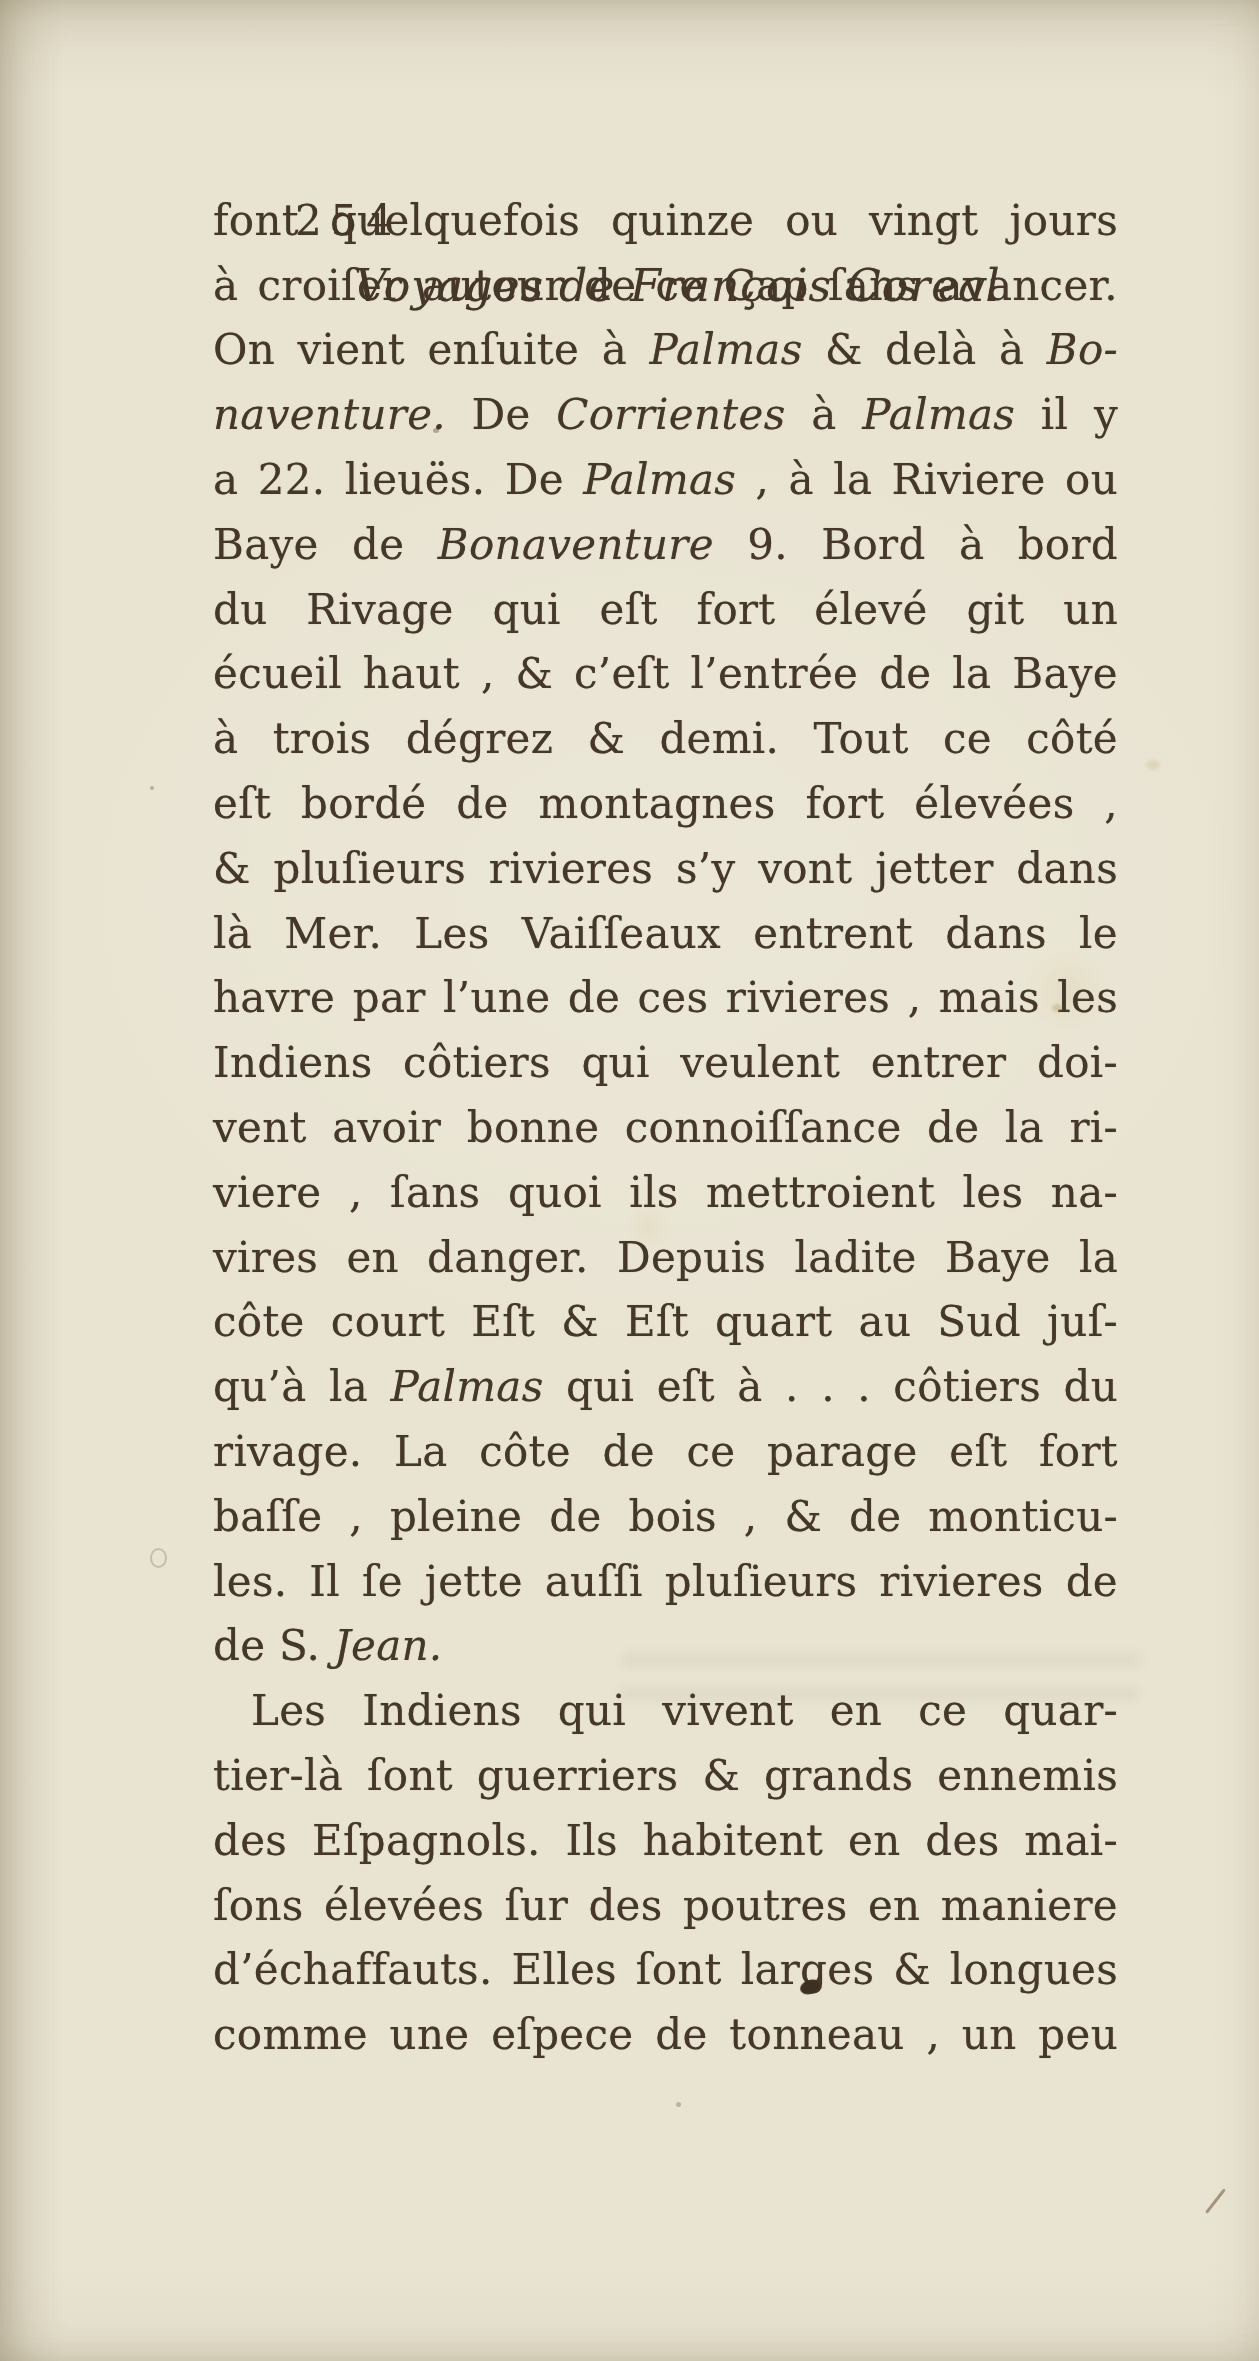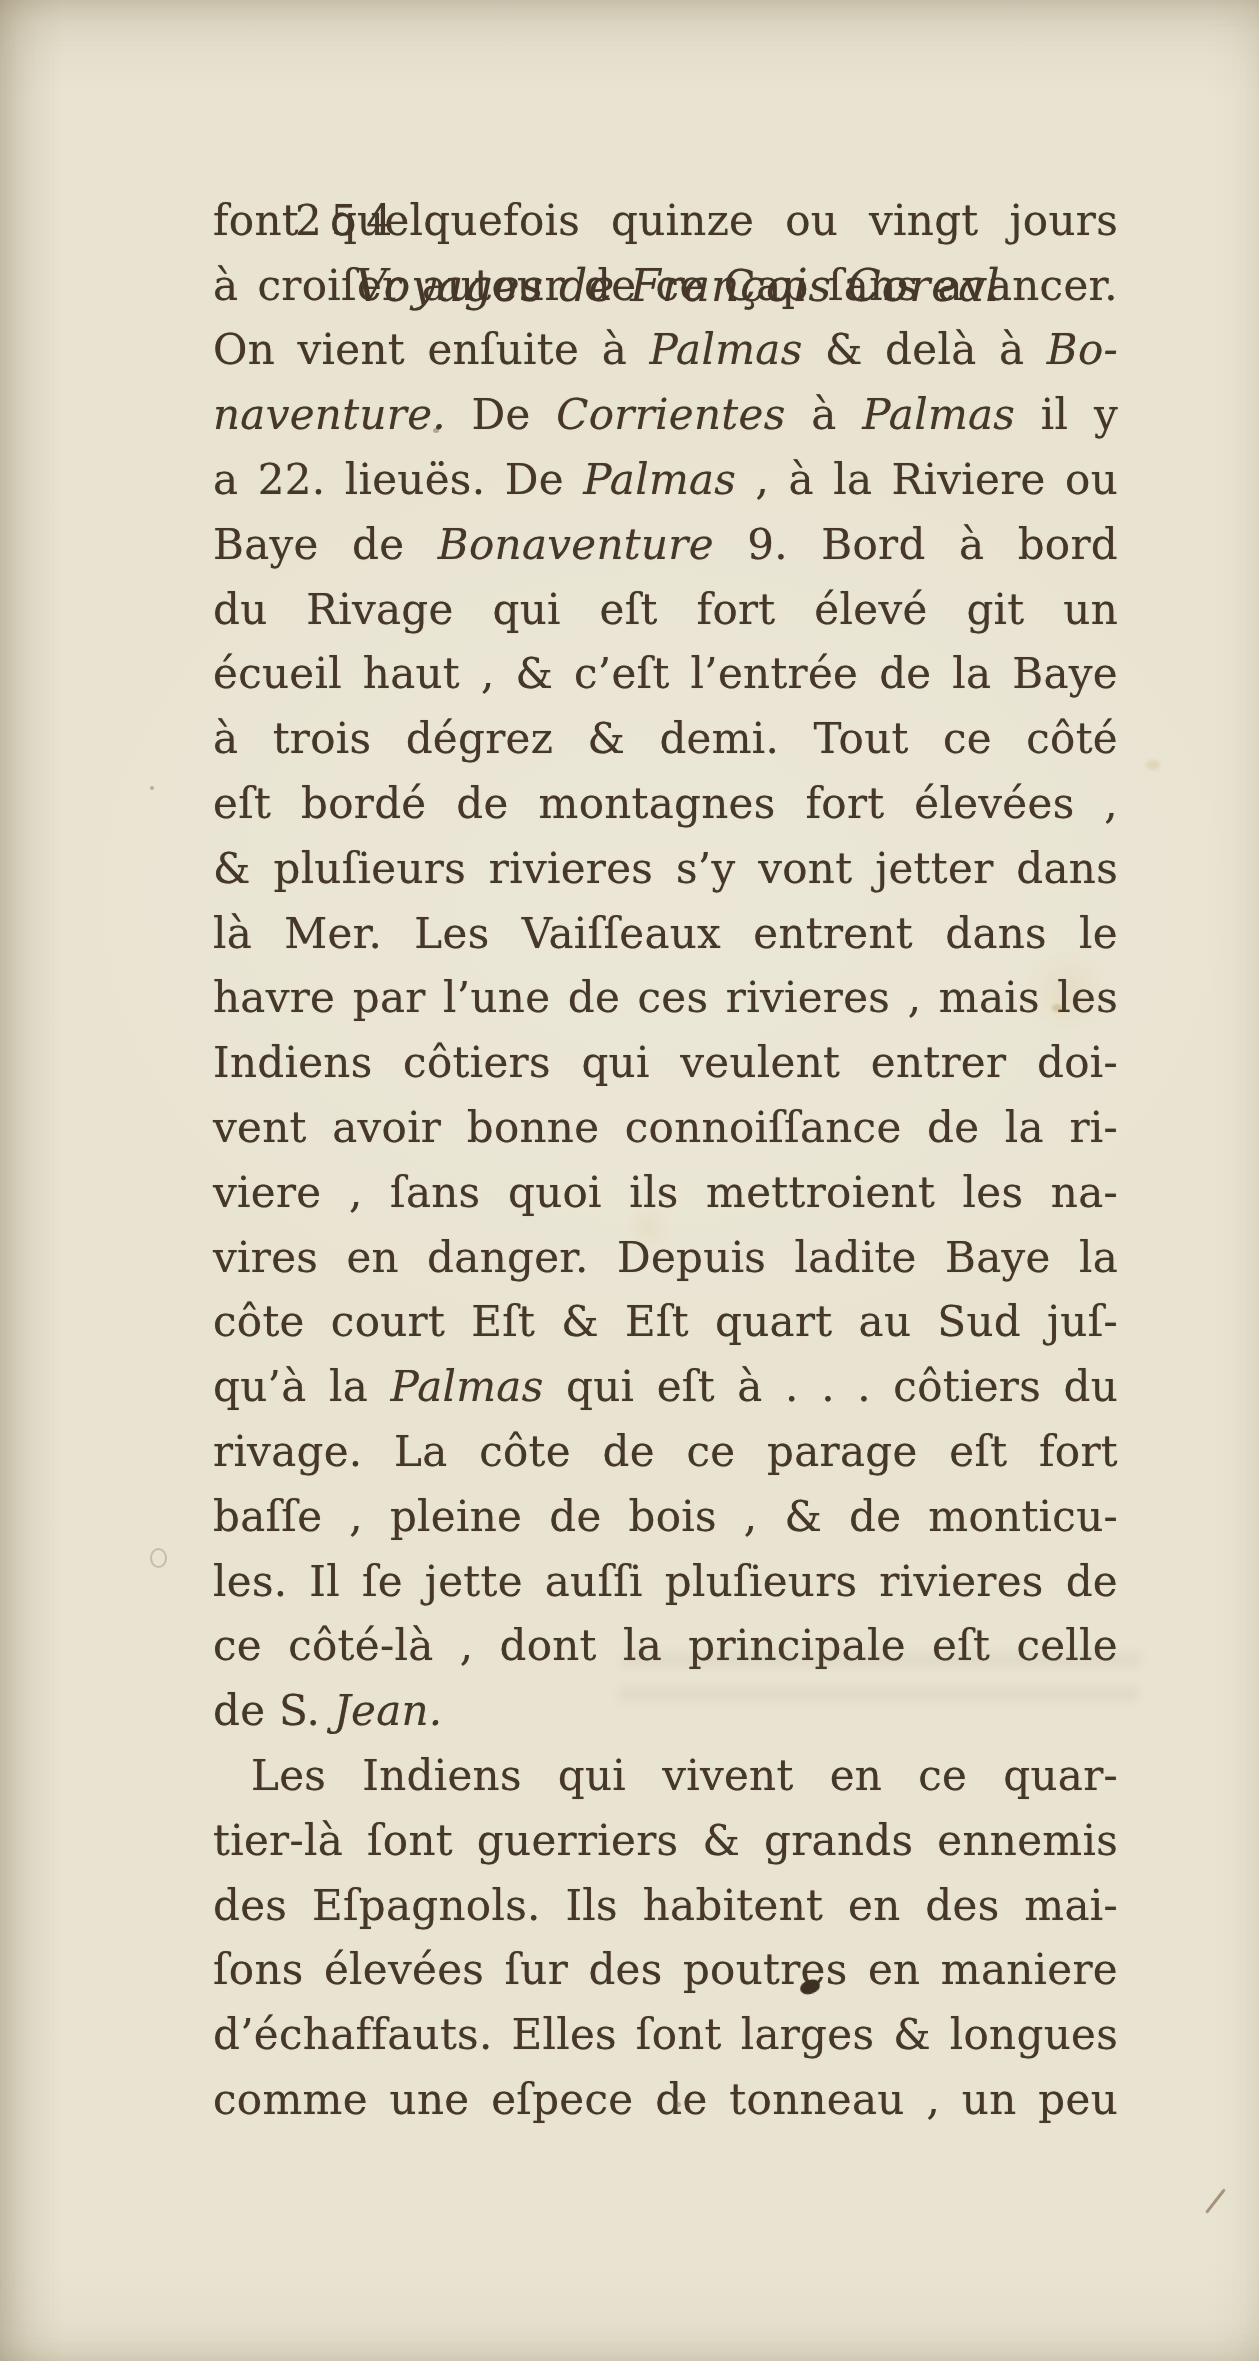--- a/index.html
+++ b/index.html
@@ -98,21 +98,20 @@
         <div class="line j"><span>havre par l’une de ces rivieres , mais les</span></div>
         <div class="line j"><span>Indiens côtiers qui veulent entrer doi-</span></div>
         <div class="line j"><span>vent avoir bonne connoiſſance de la ri-</span></div>
         <div class="line j"><span>viere , ſans quoi ils mettroient les na-</span></div>
         <div class="line j"><span>vires en danger. Depuis ladite Baye la</span></div>
         <div class="line j"><span>côte court Eſt &amp; Eſt quart au Sud juſ-</span></div>
         <div class="line j"><span>qu’à la </span><span class="it">Palmas</span><span> qui eſt à . . . côtiers du</span></div>
         <div class="line j"><span>rivage. La côte de ce parage eſt fort</span></div>
         <div class="line j"><span>baſſe , pleine de bois , &amp; de monticu-</span></div>
         <div class="line j"><span>les. Il ſe jette auſſi pluſieurs rivieres de</span></div>
-        <div class="line j"><span>ce côté-là , dont la principale eſt celle</span></div>
         <div class="line"><span>de S. </span><span class="it">Jean.</span></div>
         <div class="line j ind"><span>Les Indiens qui vivent en ce quar-</span></div>
         <div class="line j"><span>tier-là ſont guerriers &amp; grands ennemis</span></div>
         <div class="line j"><span>des Eſpagnols. Ils habitent en des mai-</span></div>
         <div class="line j"><span>ſons élevées ſur des poutres en maniere</span></div>
         <div class="line j"><span>d’échaffauts. Elles ſont larges &amp; longues</span></div>
         <div class="line j"><span>comme une eſpece de tonneau , un peu</span></div>
       </div>
   </div>
 

